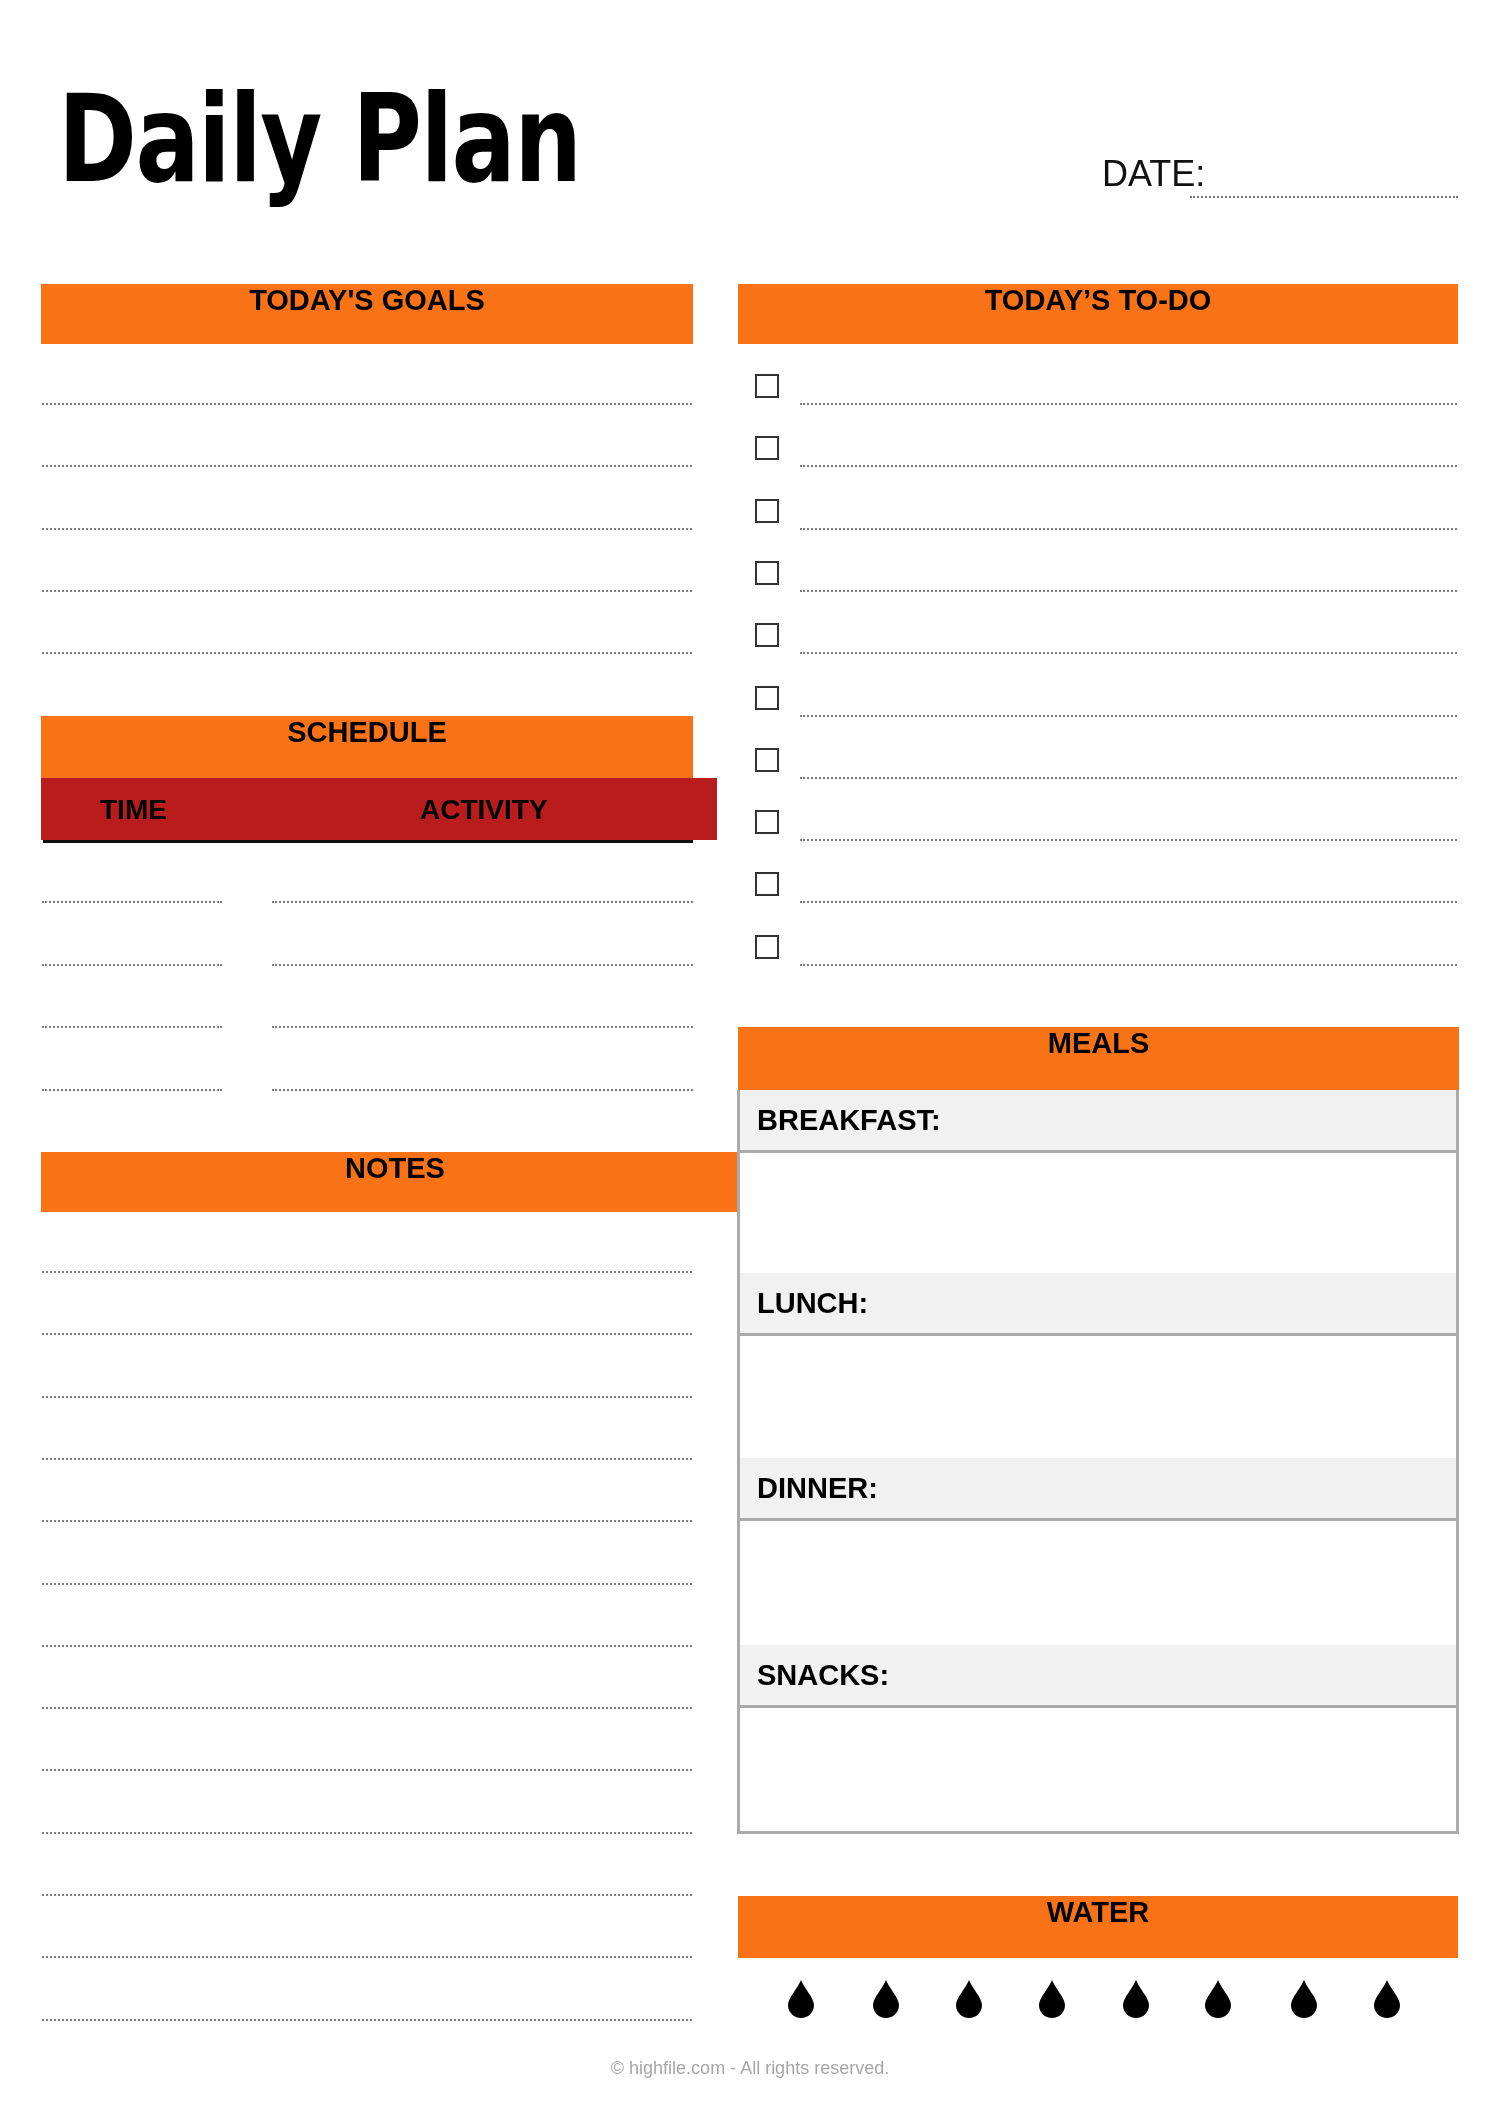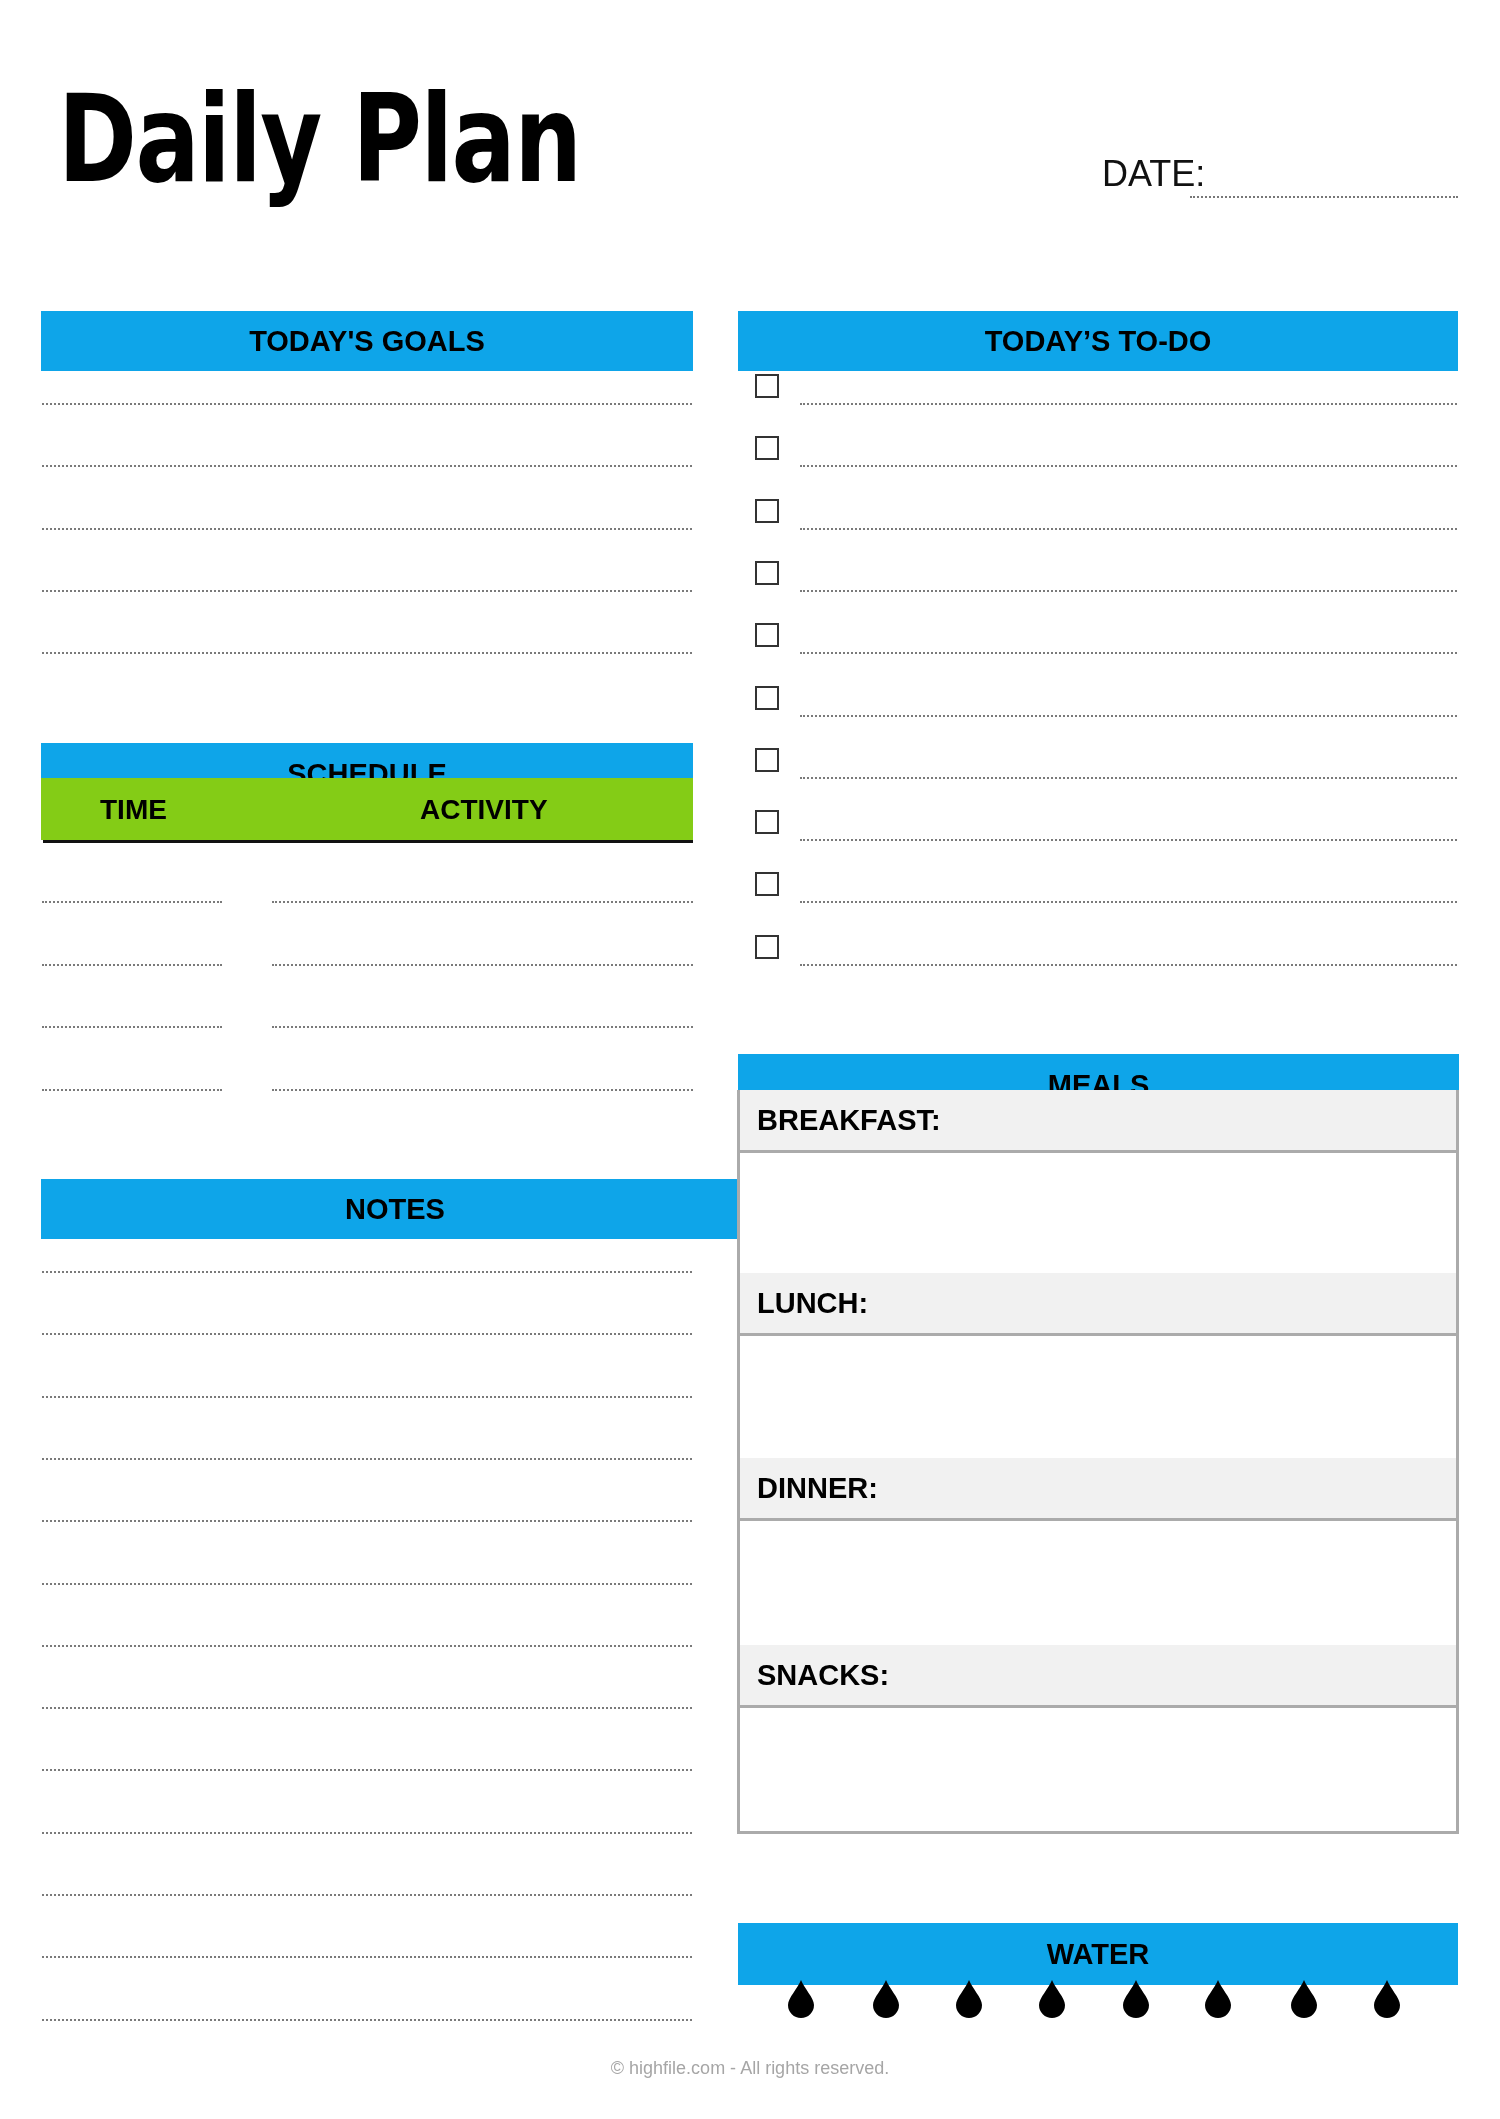--- a/index.html
+++ b/index.html
@@ -4,25 +4,25 @@
 <style>
   html, body { margin: 0; padding: 0; background: #ffffff; }
   body { width: 1500px; height: 2119px; position: relative; overflow: hidden;
          font-family: "Liberation Sans", "DejaVu Sans", sans-serif; color: #000; }
   .abs { position: absolute; }
   .title { left: 58px; top: 78px; font-size: 122px; font-weight: bold; line-height: 1;
            transform: scaleX(0.78); transform-origin: left top; letter-spacing: -2px;
            font-family: "DejaVu Sans", sans-serif; }
   .date-label { left: 1082px; top: 156px; font-size: 36px; font-weight: normal; line-height: 1; color: #111; margin-left: 20px; }
   .date-line { left: 1190px; top: 196px; width: 268px; height: 0; border-top: 2px dotted #777; }
-  .hdr { background: #0ea5e9; display: flex; align-items: center; justify-content: center;
-         font-size: 29px; font-weight: bold; color: #000; box-sizing: border-box; margin-top: 27px; }
+  .hdr { background: #f97316; display: flex; justify-content: center;
+         font-size: 29px; font-weight: bold; color: #000; box-sizing: border-box; }
   .dotline { height: 0; border-top: 2px dotted #7a7a7a; }
   .cb { width: 20px; height: 20px; border: 2px solid #333; background: #fff; box-sizing: content-box; cursor: pointer; }
-  .subhdr { background: #84cc16; }
+  .subhdr { background: #b91c1c; padding-left: 24px; }
   .subhdr span { position: absolute; font-size: 28px; font-weight: bold; top: 16px; }
   .thick { height: 3px; background: #111; }
   .meals-box { border: 3px solid #ababab; border-top: none; box-sizing: border-box; background: #fff; }
   .meal-band { position: absolute; left: 0; right: 0; height: 60px; background: #f1f1f1; border-bottom: 3px solid #ababab; }
   .meal-band span { position: absolute; left: 17px; top: 14px; font-size: 29px; font-weight: bold; }
   .meal-area { position: absolute; left: 0; right: 0; background: #fff; cursor: text; }
   .drop { width: 26px; height: 38px; }
   .footer { left: 0; width: 1500px; top: 2058px; text-align: center; font-size: 18px; color: #a6a6a6; }
   .field { cursor: text; }
 </style>

